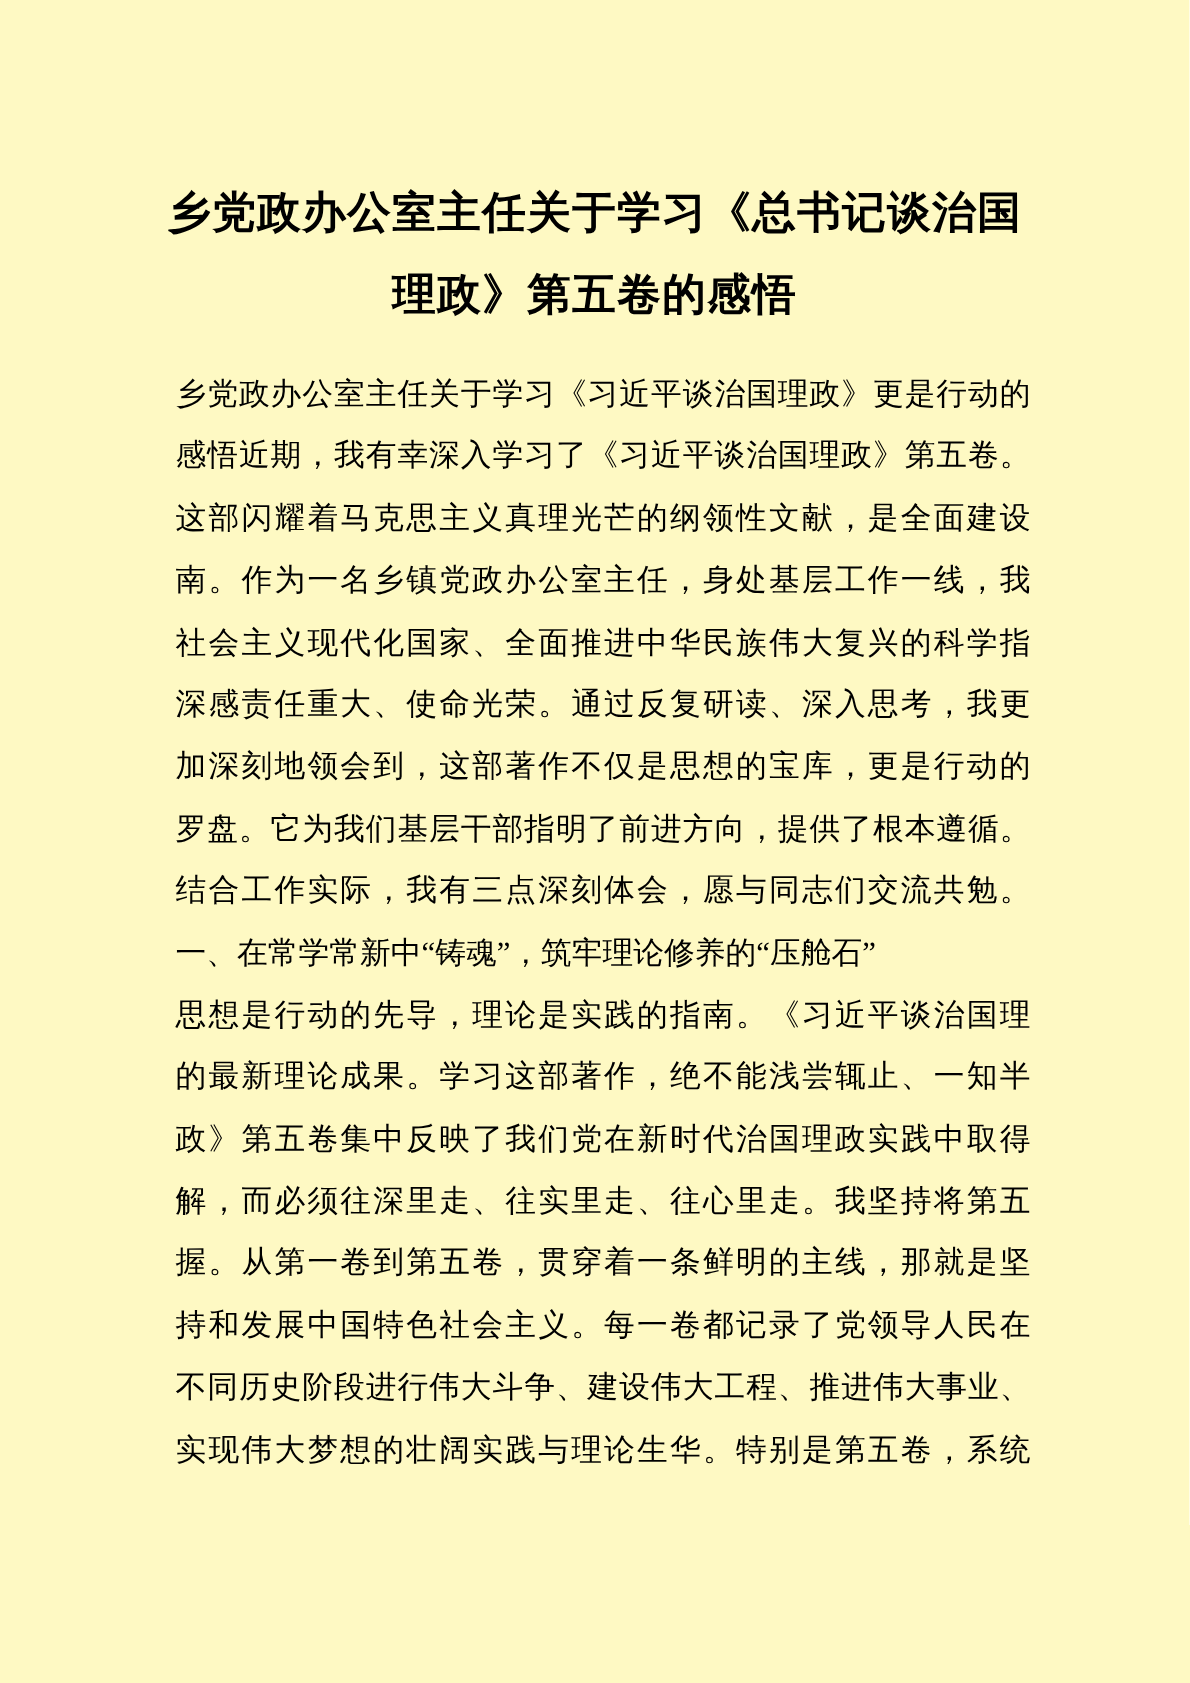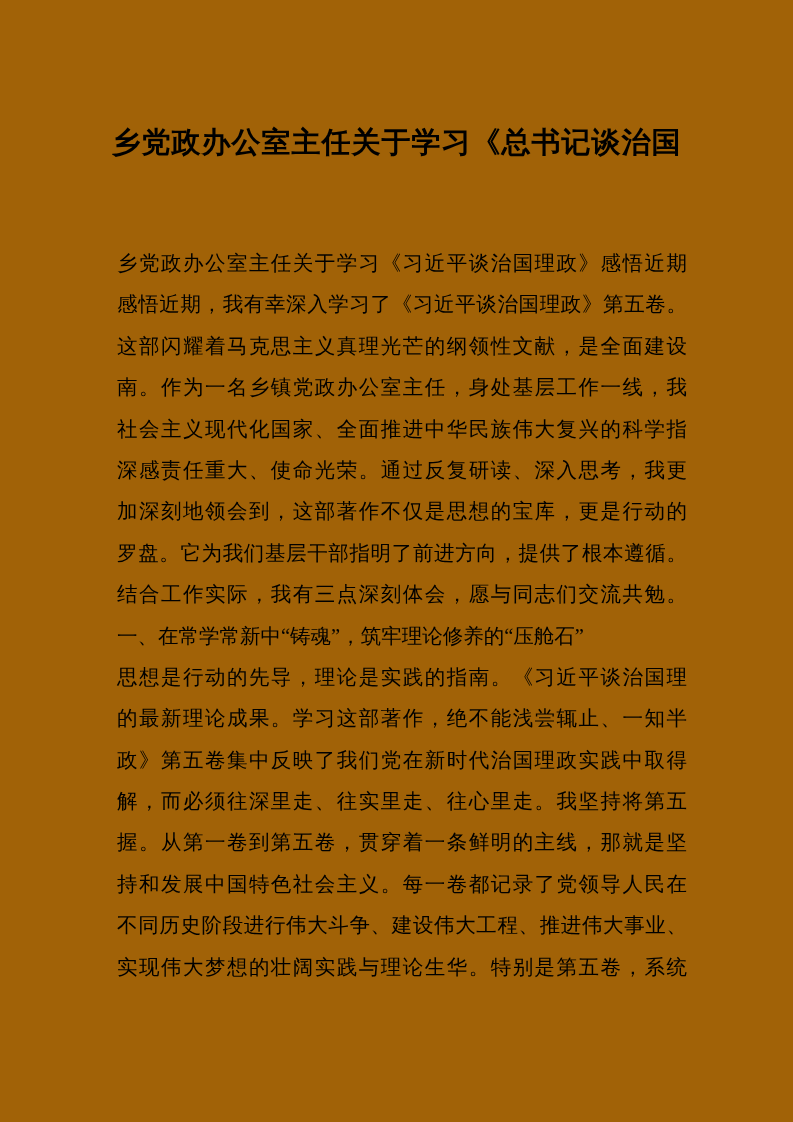--- a/index.html
+++ b/index.html
@@ -4,21 +4,21 @@
 <style>
   html, body {
     margin: 0;
     padding: 0;
     background: #ffffff;
   }
   .page {
     position: relative;
     width: 793px;
     height: 1122px;
-    background: #a16207;
+    background: #fef9c3;
     color: #000000;
     overflow: hidden;
     font-family: "Liberation Serif", serif;
   }
   .doc-title {
     position: absolute;
     top: 115px;
     left: 0;
     width: 793px;
     text-align: center;
@@ -52,25 +52,26 @@
     text-align-last: left;
   }
 </style>
 </head>
 <body>
 
 <div class="page">
 
   <div class="doc-title">
     <div class="title-line">乡党政办公室主任关于学习《总书记谈治国</div>
+    <div class="title-line">理政》第五卷的感悟</div>
   </div>
 
   <div class="doc-body">
 
-  <div class="line">乡党政办公室主任关于学习《习近平谈治国理政》感悟近期</div>
+  <div class="line">乡党政办公室主任关于学习《习近平谈治国理政》更是行动的</div>
       <div class="line">感悟近期，我有幸深入学习了《习近平谈治国理政》第五卷。</div>
       <div class="line">这部闪耀着马克思主义真理光芒的纲领性文献，是全面建设</div>
       <div class="line">南。作为一名乡镇党政办公室主任，身处基层工作一线，我</div>
       <div class="line">社会主义现代化国家、全面推进中华民族伟大复兴的科学指</div>
       <div class="line">深感责任重大、使命光荣。通过反复研读、深入思考，我更</div>
       <div class="line">加深刻地领会到，这部著作不仅是思想的宝库，更是行动的</div>
       <div class="line">罗盘。它为我们基层干部指明了前进方向，提供了根本遵循。</div>
       <div class="line">结合工作实际，我有三点深刻体会，愿与同志们交流共勉。</div>
       <div class="line no-fill">一、在常学常新中“铸魂”，筑牢理论修养的“压舱石”</div>
       <div class="line">思想是行动的先导，理论是实践的指南。《习近平谈治国理</div>

